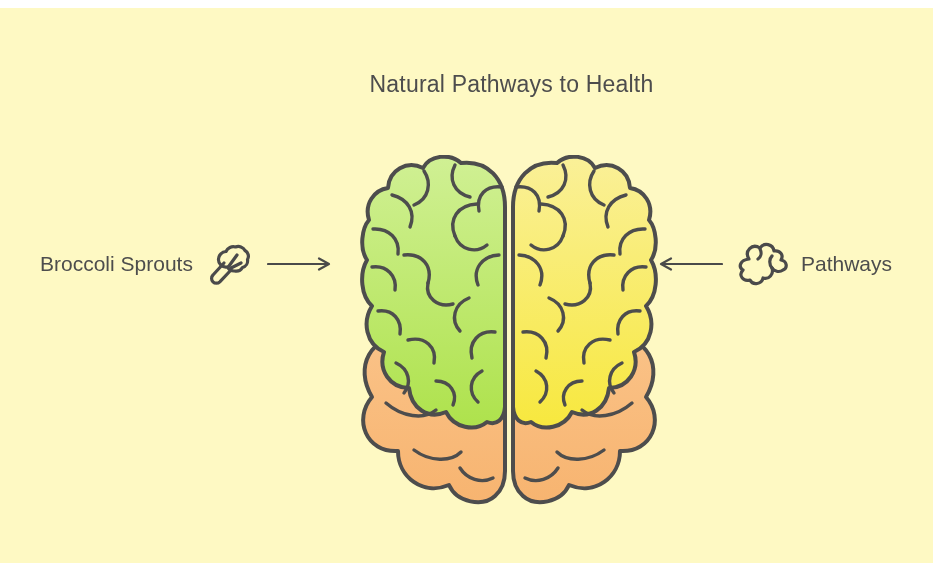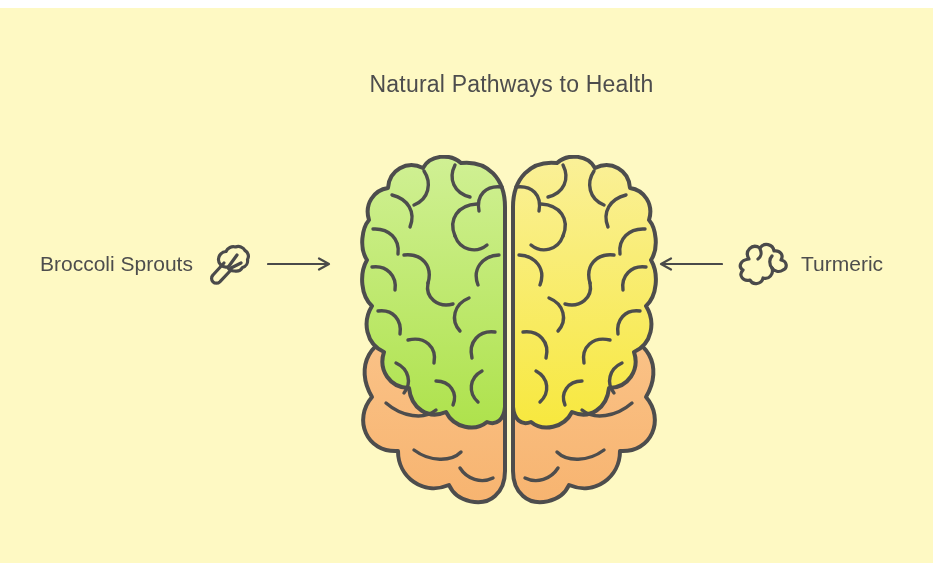--- a/index.html
+++ b/index.html
@@ -136,16 +136,16 @@
           C 51 21, 52 28, 47 30
           C 43 33, 38 31, 36 28
           C 38 34, 33 40, 27 38
           C 26 44, 17 46, 14 40
           C 7 42, 2 35, 7 30
           C 2 27, 4 20, 13 19 Z"></path>
         <path d="M 36 28 C 33 24, 33 19, 36 16"></path>
         <path d="M 24 9 C 26 13, 25 17, 22 19"></path>
       </svg>
     </span>
-    <span class="item-label">Turmeric</span>
+    <span class="item-label">Pathways</span>
   </div>
 
 </div>
 
 </body></html>

